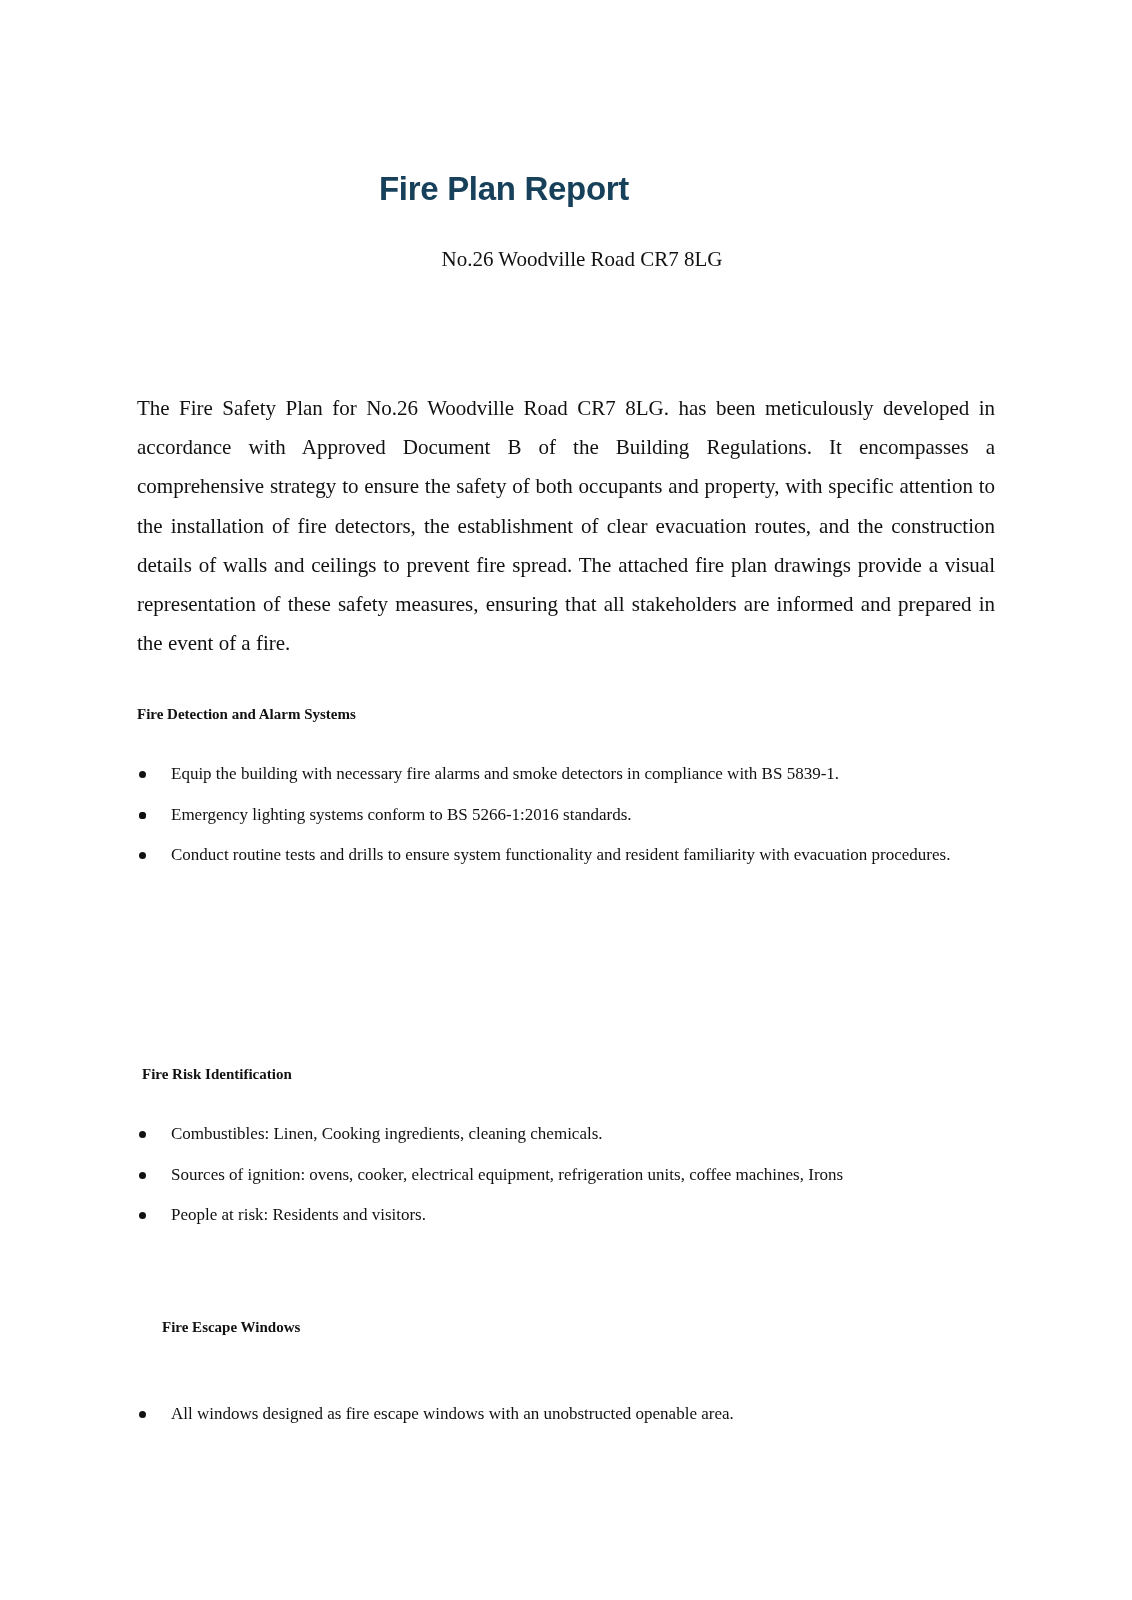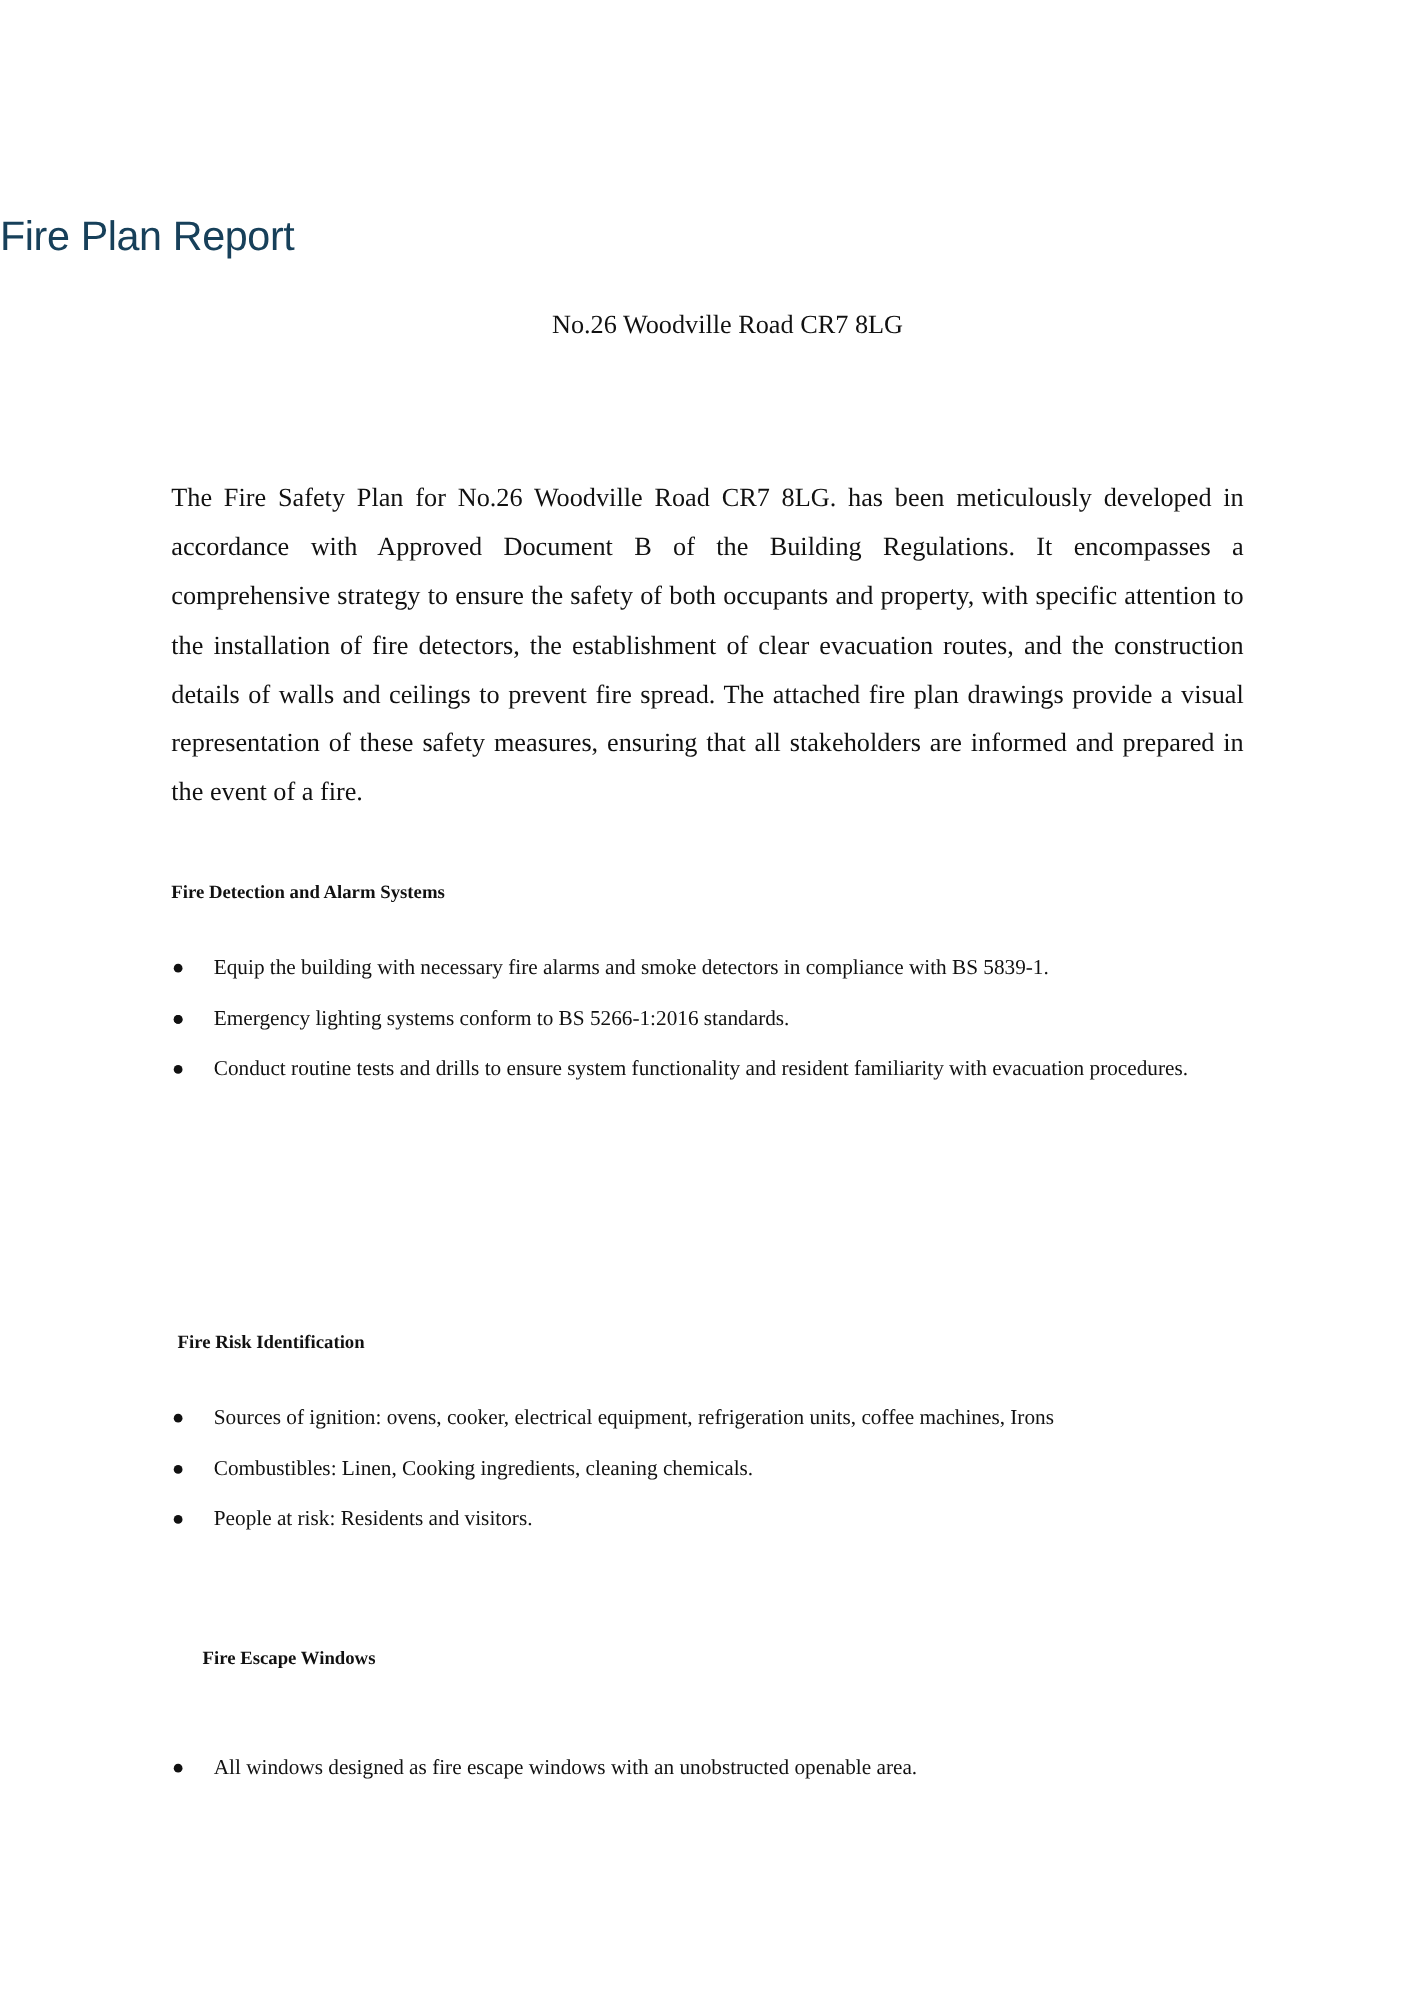--- a/index.html
+++ b/index.html
@@ -18,39 +18,40 @@
     .page {
       position: absolute;
       left: 0; top: 0;
       width: 1132px;
       height: 1600px;
     }
     .title {
       position: absolute;
       left: 0; width: 1008px;
       top: 170px;
-      text-align: left;
+      text-align: center;
       font-family: "Liberation Sans", sans-serif;
       font-size: 33px;
       color: #17405a;
       letter-spacing: -0.3px;
+      font-weight: bold;
     }
     .subtitle {
       position: absolute;
       left: 0; width: 1132px;
       top: 247px;
       text-align: center;
       font-size: 21px;
       margin-left: 16px;
     }
     .intro {
       position: absolute;
       left: 137px;
       width: 858px;
-      top: 379px;
+      top: 389px;
       font-size: 21px;
       line-height: 39.2px;
       text-align: justify;
       margin: 0;
     }
     .heading {
       position: absolute;
       font-size: 15px;
       font-weight: bold;
     }
@@ -105,25 +106,25 @@
     <li>
       <span class="bullet-dot"></span>
       <span>Conduct routine tests and drills to ensure system functionality and resident familiarity with evacuation procedures.</span>
     </li>
   </ul>
 
   <div class="heading" style="left:142px; top:1066px;">Fire Risk Identification</div>
   <ul class="bullets" style="top:1115px; width:780px;">
     <li>
       <span class="bullet-dot"></span>
-      <span>Sources of ignition: ovens, cooker, electrical equipment, refrigeration units, coffee machines, Irons</span>
+      <span>Combustibles: Linen, Cooking ingredients, cleaning chemicals.</span>
     </li>
     <li>
       <span class="bullet-dot"></span>
-      <span>Combustibles: Linen, Cooking ingredients, cleaning chemicals.</span>
+      <span>Sources of ignition: ovens, cooker, electrical equipment, refrigeration units, coffee machines, Irons</span>
     </li>
     <li>
       <span class="bullet-dot"></span>
       <span>People at risk: Residents and visitors.</span>
     </li>
   </ul>
 
   <div class="heading" style="left:137px; top:1319px;margin-left:25px;">Fire Escape Windows</div>
   <ul class="bullets" style="top:1395px;">
     <li>

